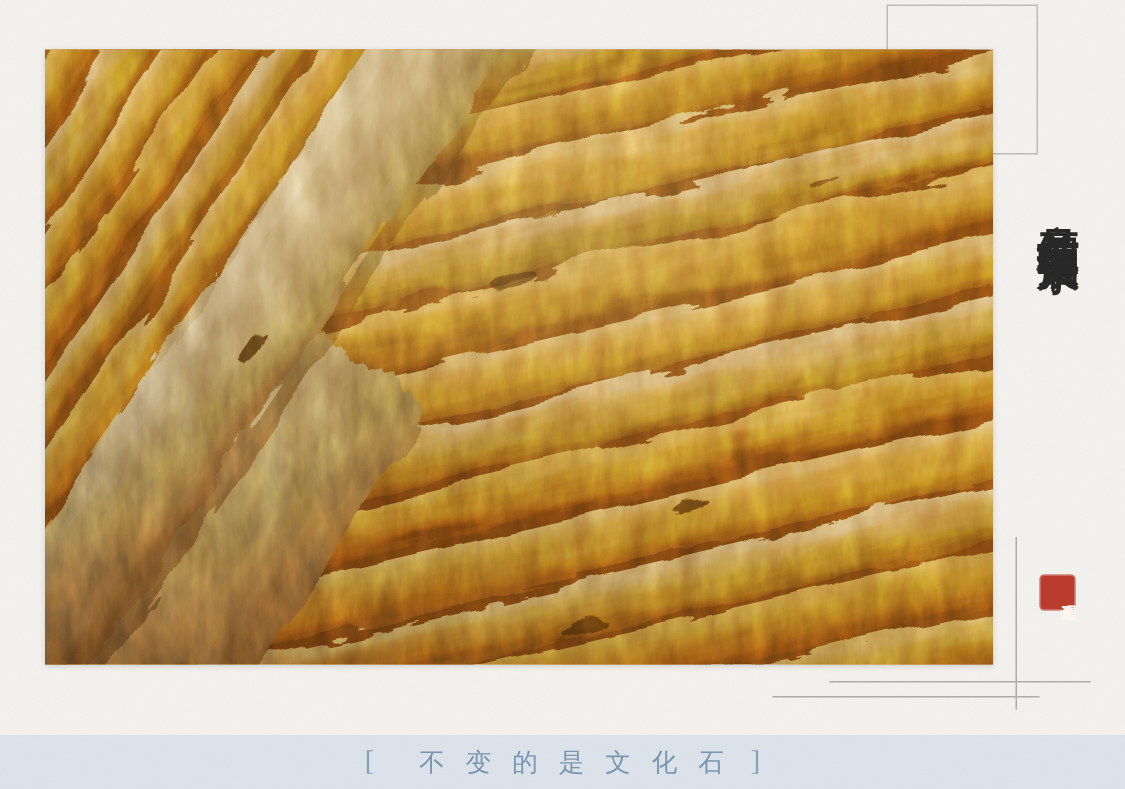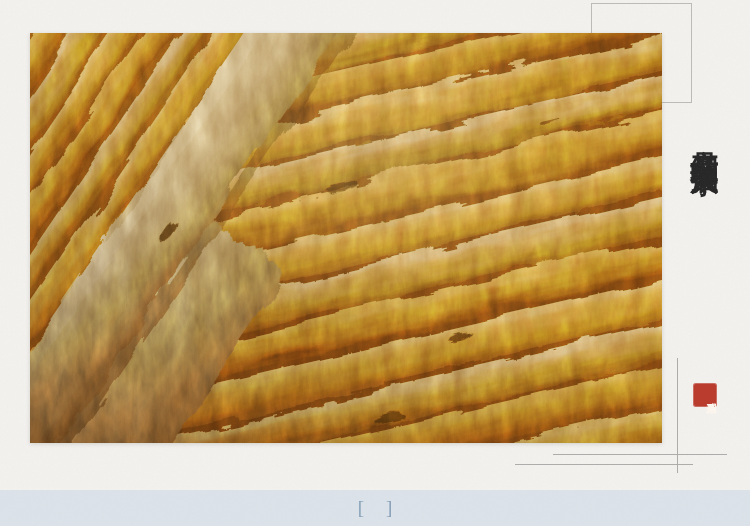--- a/index.html
+++ b/index.html
@@ -202,20 +202,21 @@
   <div class="side-title">产品细节实拍展示</div>
 
   <div class="seal">人造系列</div>
 
   <div class="vline"></div>
   <div class="hline-1"></div>
   <div class="hline-2"></div>
 
   <footer class="band">
     <span class="bracket left">[</span>
+    <span class="phrase second">不变的是文化石</span>
     <span class="bracket right">]</span>
   </footer>
 
   <svg class="paper" width="750" height="526">
     <filter id="paperf">
       <feTurbulence type="fractalNoise" baseFrequency="0.8" numOctaves="2" seed="4"></feTurbulence>
       <feColorMatrix type="matrix" values="0 0 0 0 0.55  0 0 0 0 0.54  0 0 0 0 0.5  0 0 0 0.07 0"></feColorMatrix>
     </filter>
     <rect width="750" height="526" filter="url(#paperf)"></rect>
   </svg>

